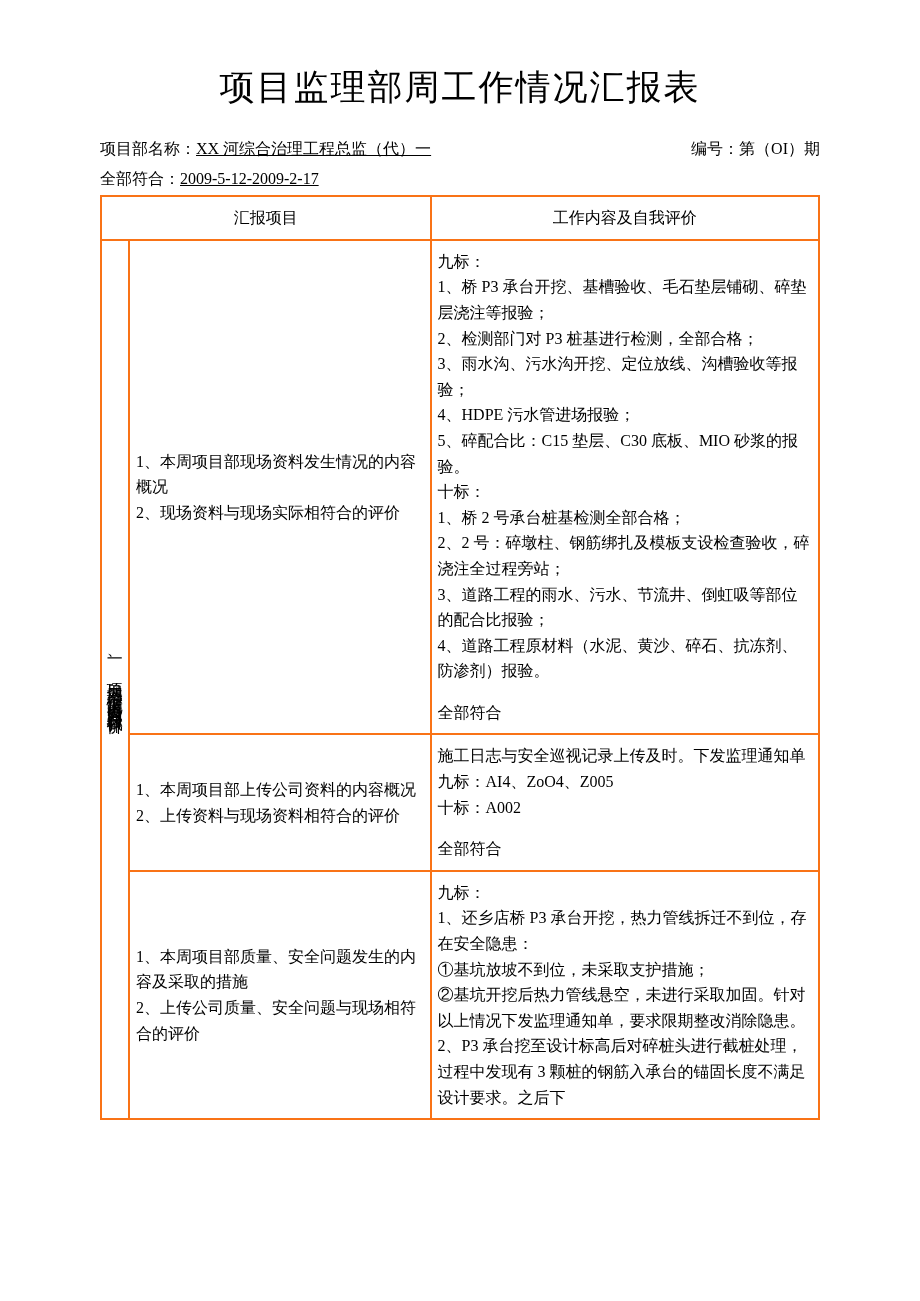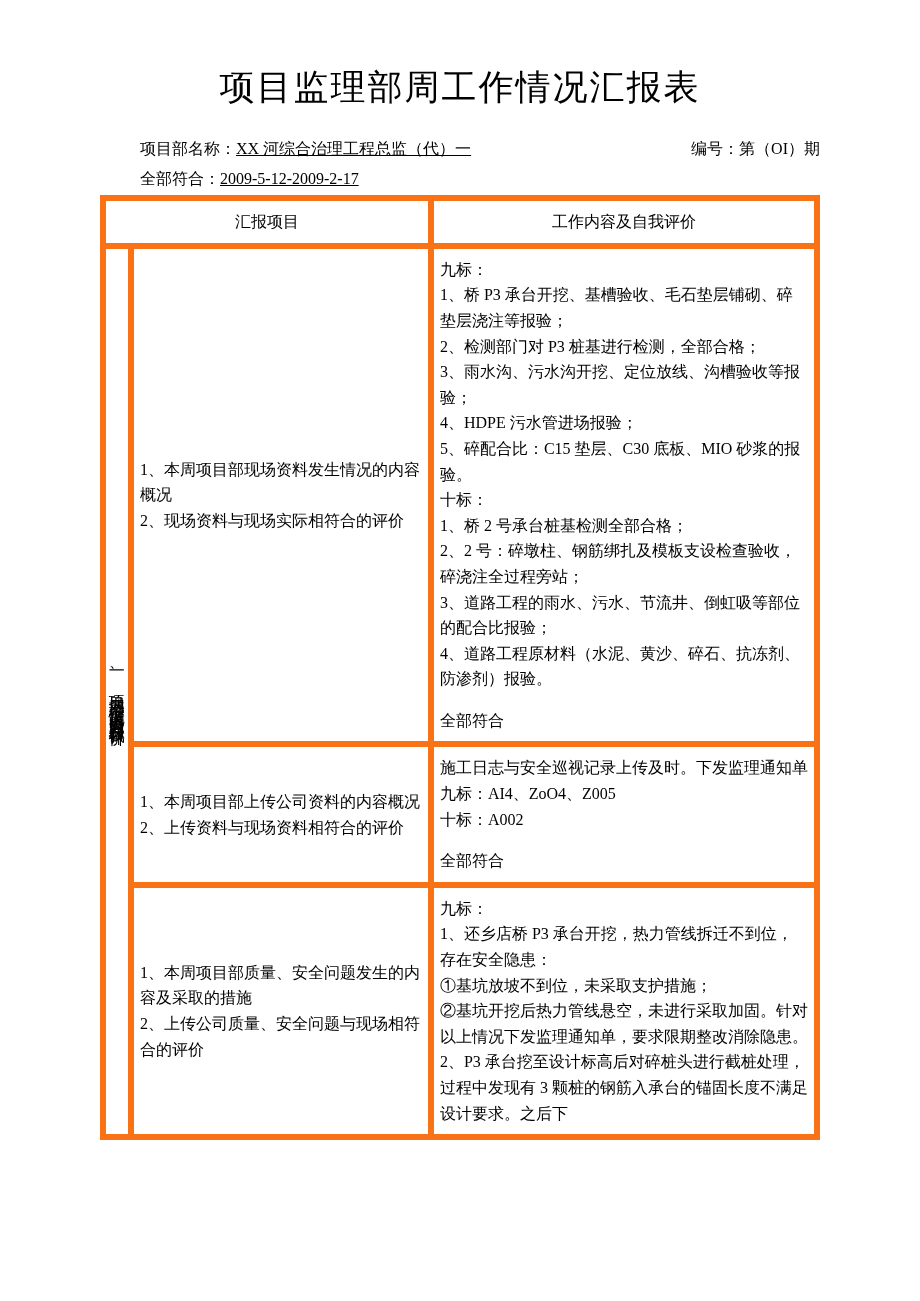--- a/index.html
+++ b/index.html
@@ -16,31 +16,31 @@
     font-size: 35px;
     font-weight: normal;
     margin-bottom: 20px;
     letter-spacing: 2px;
   }
   .meta-row {
     display: flex;
     justify-content: space-between;
     margin-bottom: 4px;
   }
-  .meta-left, .meta-right { white-space: nowrap; margin-left: 40px; }
+  .meta-left, .meta-right { white-space: nowrap; }
   .underline {
     text-decoration: underline;
   }
   table {
     border-collapse: collapse;
     width: 100%;
     table-layout: fixed;
   }
   td {
-    border: 6px solid #f97316;
+    border: 2px solid #f97316;
     padding: 8px 6px;
     vertical-align: top;
     word-break: break-word;
   }
   .header-cell { text-align: center; vertical-align: middle; }
   .vlabel {
     writing-mode: vertical-rl;
     text-orientation: upright;
     text-align: center;
     vertical-align: middle;

